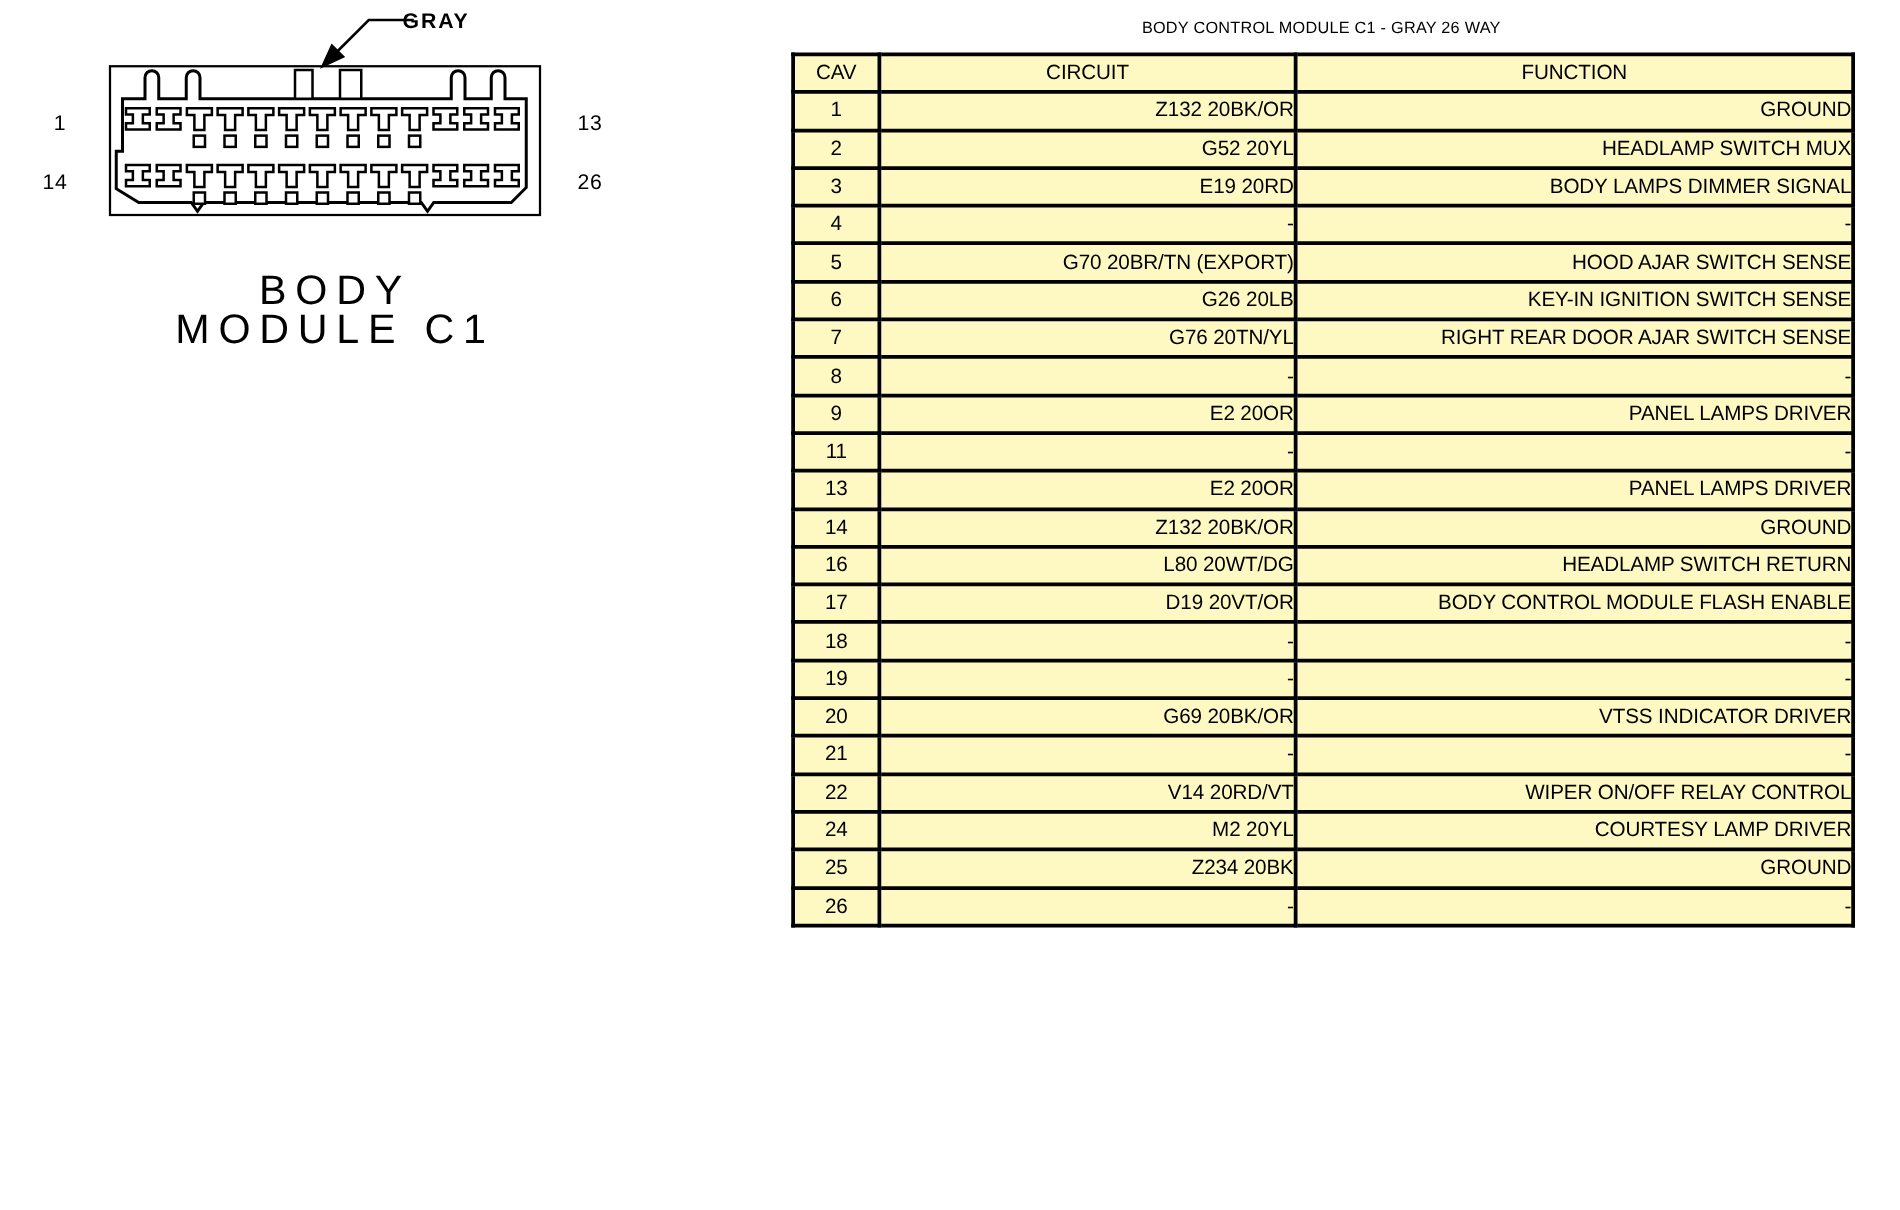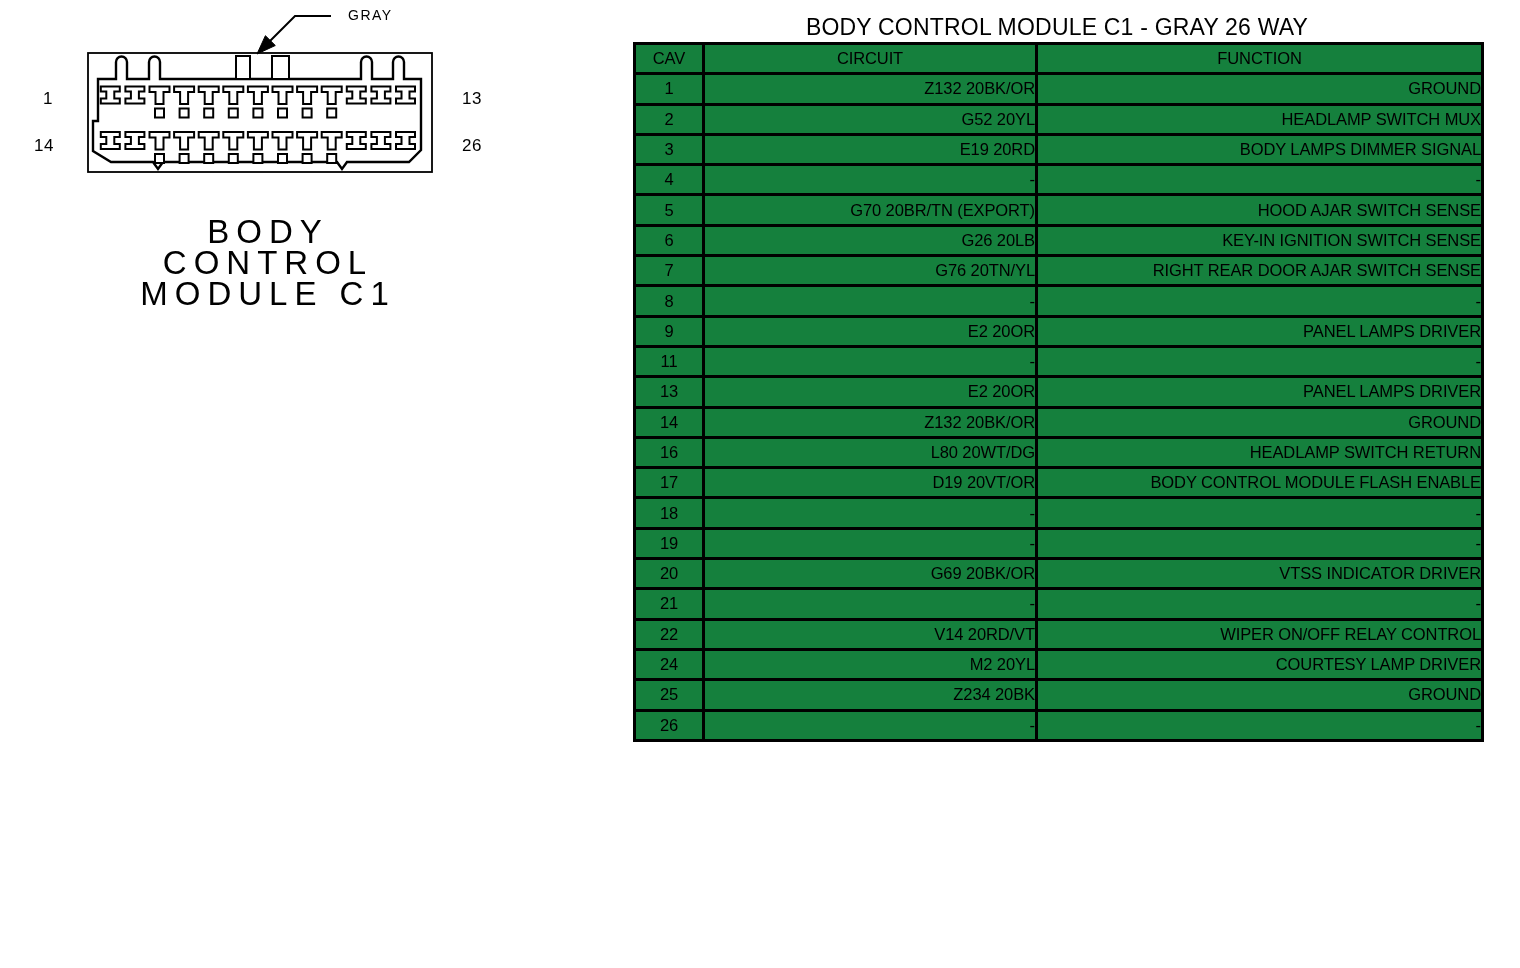--- a/index.html
+++ b/index.html
@@ -14,39 +14,39 @@
 
   
   #diagram-area { position: absolute; left: 0; top: 0; width: 560px; height: 420px; }
   #connector-svg { position: absolute; left: 0; top: 0; }
 
   .pin-num {
     position: absolute; width: 30px;
     font-size: 17px; text-align: center; letter-spacing: 0.5px;
   }
   #gray-label {
-    position: absolute; left: 348px; top: 7px;
-    font-size: 14px; letter-spacing: 1.5px; font-weight: 400;
+    position: absolute; left: 322px; top: 7px;
+    font-size: 17px; letter-spacing: 1.5px; font-weight: 700;
   }
   #connector-caption {
     position: absolute; left: 96px; top: 216px; width: 344px;
     text-align: center; font-size: 33px; line-height: 31px;
     letter-spacing: 7px; font-weight: 400;
   }
 
   
   #table-title {
     position: absolute; left: 633px; top: 14px; width: 848px;
-    text-align: center; font-size: 23px; letter-spacing: 0.2px;
+    text-align: center; font-size: 13px; letter-spacing: 0.2px;
     font-weight: 400;
   }
   #pinout-table {
     position: absolute; left: 633px; top: 42px;
     border-collapse: collapse; table-layout: fixed;
-    background: #15803d;
+    background: #fef9c3;
   }
   #pinout-table th, #pinout-table td {
     border: 3px solid #000;
     height: 30.3px;
     font-size: 16.5px; font-weight: 400;
     letter-spacing: -0.1px;
     padding: 0;
     white-space: nowrap;
     overflow: hidden;
   }
@@ -125,21 +125,20 @@
 
   <div id="gray-label">GRAY</div>
 
   <div class="pin-num" style="left:33px; top:89px;">1</div>
   <div class="pin-num" style="left:457px; top:89px;">13</div>
   <div class="pin-num" style="left:29px; top:136px;">14</div>
   <div class="pin-num" style="left:457px; top:136px;">26</div>
 
   <div id="connector-caption">
     <div>BODY</div>
-    <div>CONTROL</div>
     <div>MODULE C1</div>
   </div>
 </div>
 
 <div id="table-title">BODY CONTROL MODULE C1 - GRAY 26 WAY</div>
 
 <table id="pinout-table">
   <colgroup>
     <col style="width:69px">
     <col style="width:333px">

